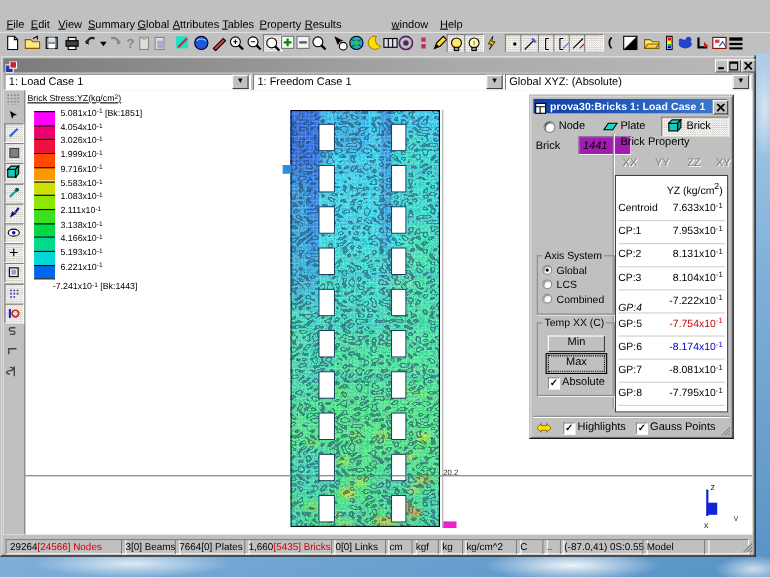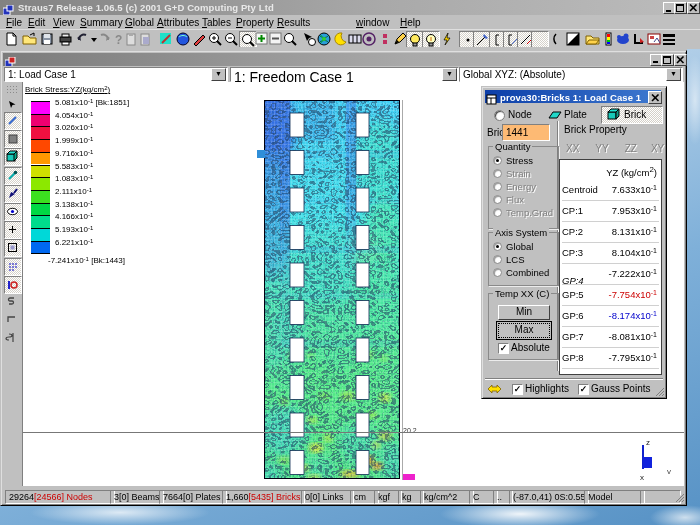--- a/index.html
+++ b/index.html
@@ -17,42 +17,20 @@
 <body>
 <div id="root">
 
 <div class="abs" style="left:0;top:44px;width:700px;height:481px;
  background:linear-gradient(160deg,#e9f1f8 0%,#b9d3ea 30%,#7fb0d9 62%,#5792c5 100%);"></div>
 <div class="abs" style="left:30px;top:500px;width:180px;height:25px;background:radial-gradient(closest-side,rgba(255,255,255,.75),rgba(255,255,255,0));"></div>
 <div class="abs" style="left:440px;top:500px;width:160px;height:28px;background:radial-gradient(closest-side,rgba(255,255,255,.9),rgba(255,255,255,0));"></div>
 <div class="abs" style="left:650px;top:505px;width:70px;height:25px;background:radial-gradient(closest-side,rgba(255,255,255,.7),rgba(255,255,255,0));"></div>
 <div class="abs" style="left:684px;top:55px;width:22px;height:90px;background:radial-gradient(closest-side,rgba(255,255,255,.55),rgba(255,255,255,0));"></div>
 
-<div class="abs" style="left:0;top:0;width:700px;height:15px;
- background:linear-gradient(90deg,#828282,#a9a9a9 55%,#bcbcbc);">
-  <div class="abs" style="left:3px;top:2px;width:11px;height:11px;">
-    <svg width="11" height="11">
-          <rect x="0" y="3" width="7" height="7" fill="#2233bb" stroke="#fff" stroke-width="1"></rect>
-          <rect x="4" y="0" width="6" height="6" fill="#2233bb" stroke="#fff" stroke-width="1"></rect>
-        </svg>
-  </div>
-  <div class="abs" style="left:18px;top:2px;font-size:9.5px;font-weight:bold;color:#e9e9e9;letter-spacing:0.1px;">Straus7 Release 1.06.5 (c) 2001 G+D Computing Pty Ltd</div>
-  <div class="abs btn" style="left:663px;top:2px;width:11px;height:10px;font-size:8px;">
-        <div style="position:absolute;left:2px;bottom:1px;width:5px;height:2px;background:#000;"></div>
-      </div>
-  <div class="abs btn" style="left:674px;top:2px;width:11px;height:10px;">
-        <div style="position:absolute;left:1px;top:1px;width:6px;height:5px;border:1px solid #000;border-top-width:2px;"></div>
-      </div>
-  <div class="abs btn" style="left:687px;top:2px;width:11px;height:10px;">
-        <svg width="9" height="8" style="position:absolute;left:1px;top:1px">
-          <line x1="1" y1="0.5" x2="7.5" y2="7" stroke="#000" stroke-width="1.6"></line>
-          <line x1="7.5" y1="0.5" x2="1" y2="7" stroke="#000" stroke-width="1.6"></line>
-        </svg>
-      </div>
-</div>
 
 <div class="abs" style="left:0;top:15px;width:700px;height:14px;background:#c0c0c0;font-size:10px;color:#000;">
  <div class="abs" style="left:6px;top:2px;"><span class="u">F</span>ile</div>
  <div class="abs" style="left:28px;top:2px;"><span class="u">E</span>dit</div>
  <div class="abs" style="left:53px;top:2px;"><span class="u">V</span>iew</div>
  <div class="abs" style="left:80px;top:2px;"><span class="u">S</span>ummary</div>
  <div class="abs" style="left:125px;top:2px;"><span class="u">G</span>lobal</div>
  <div class="abs" style="left:157px;top:2px;"><span class="u">A</span>ttributes</div>
  <div class="abs" style="left:202px;top:2px;"><span class="u">T</span>ables</div>
  <div class="abs" style="left:236px;top:2px;"><span class="u">P</span>roperty</div>
@@ -349,21 +327,21 @@
           </svg>
         </div>
  </div>
 
  <div class="abs" style="left:2px;top:15px;width:679px;height:16px;background:#c0c0c0;">
    <div class="abs sunken" style="left:1px;top:1px;width:222px;height:13px;background:#fff;">
      <div class="abs" style="left:3px;top:1px;font-size:10px;">1: Load Case 1</div>
      <div class="abs btn" style="right:1px;top:0px;width:13px;height:11px;text-align:center;font-size:7px;line-height:10px;">▼</div>
    </div>
    <div class="abs sunken" style="left:227px;top:1px;width:227px;height:13px;background:#fff;">
-     <div class="abs" style="left:3px;top:1px;font-size:14px;">1: Freedom Case 1</div>
+     <div class="abs" style="left:3px;top:1px;font-size:10px;">1: Freedom Case 1</div>
      <div class="abs btn" style="right:1px;top:0px;width:13px;height:11px;text-align:center;font-size:7px;line-height:10px;">▼</div>
    </div>
    <div class="abs sunken" style="left:456px;top:1px;width:222px;height:13px;background:#fff;">
      <div class="abs" style="left:3px;top:1px;font-size:10px;">Global XYZ: (Absolute)</div>
      <div class="abs btn" style="right:1px;top:0px;width:13px;height:11px;text-align:center;font-size:7px;line-height:10px;">▼</div>
    </div>
  </div>
 
  <div class="abs" style="left:2px;top:31px;width:681px;height:404px;background:#ffffff;overflow:hidden;" id="canvas">
 
@@ -688,36 +666,26 @@
      <div class="abs" style="left:5px;top:1px;"><svg width="13" height="13">
               <rect x="1" y="4" width="8" height="7" fill="#18c8b8" stroke="#000"></rect>
               <polygon points="1,4 4,1 12,1 9,4" fill="#20e0d0" stroke="#000"></polygon>
               <polygon points="9,4 12,1 12,8 9,11" fill="#109888" stroke="#000"></polygon>
             </svg></div>
      <div class="abs" style="left:22px;top:2px;">Brick</div>
    </div>
  </div>
 
  <div class="abs" style="left:5px;top:40px;font-size:10px;">Brick</div>
- <div class="abs sunken" style="left:20px;top:37px;width:46px;height:15px;background:#fdba74;">
+ <div class="abs sunken" style="left:44px;top:37px;width:46px;height:15px;background:#a21caf;font-style:italic;">
         <div class="abs" style="left:3px;top:2px;font-size:10px;">1441</div>
       </div>
  <div class="abs" style="left:75px;top:34px;width:1px;height:250px;background:#808080;"></div>
  <div class="abs" style="left:76px;top:34px;width:1px;height:250px;background:#fff;"></div>
 
- <div class="abs" style="left:6px;top:59px;width:69px;height:81px;border:1px solid #8a8a8a;box-shadow:1px 1px 0 #ececec;">
-   <div class="abs" style="left:4px;top:-6px;background:#c0c0c0;padding:0 2px;font-size:9.5px;">Quantity</div>
-   <div class="abs" style="left:4px;top:8px;font-size:9.5px;" id="qlist">
-          <div style="height:13px;white-space:nowrap;"><div style="position:relative;display:inline-block;width:7px;height:7px;margin-right:4px;border-radius:50%;background:#fff;border:1px solid #888;box-shadow:inset 1px 1px 1px #999;vertical-align:-1px;"><div style="position:absolute;left:2px;top:2px;width:3px;height:3px;border-radius:50%;background:#000;"></div></div>Stress</div>
-          <div style="height:13px;white-space:nowrap;color:#808080;text-shadow:1px 1px 0 #fff;"><div style="position:relative;display:inline-block;width:7px;height:7px;margin-right:4px;border-radius:50%;background:#fff;border:1px solid #888;box-shadow:inset 1px 1px 1px #999;vertical-align:-1px;"></div>Strain</div>
-          <div style="height:13px;white-space:nowrap;color:#808080;text-shadow:1px 1px 0 #fff;"><div style="position:relative;display:inline-block;width:7px;height:7px;margin-right:4px;border-radius:50%;background:#fff;border:1px solid #888;box-shadow:inset 1px 1px 1px #999;vertical-align:-1px;"></div>Energy</div>
-          <div style="height:13px;white-space:nowrap;color:#808080;text-shadow:1px 1px 0 #fff;"><div style="position:relative;display:inline-block;width:7px;height:7px;margin-right:4px;border-radius:50%;background:#fff;border:1px solid #888;box-shadow:inset 1px 1px 1px #999;vertical-align:-1px;"></div>Flux</div>
-          <div style="height:13px;white-space:nowrap;color:#808080;text-shadow:1px 1px 0 #fff;"><div style="position:relative;display:inline-block;width:7px;height:7px;margin-right:4px;border-radius:50%;background:#fff;border:1px solid #888;box-shadow:inset 1px 1px 1px #999;vertical-align:-1px;"></div>Temp.Grad</div>
-        </div>
- </div>
  <div class="abs" style="left:6px;top:145px;width:69px;height:52px;border:1px solid #8a8a8a;box-shadow:1px 1px 0 #ececec;">
    <div class="abs" style="left:4px;top:-6px;background:#c0c0c0;padding:0 2px;font-size:9.5px;">Axis System</div>
    <div class="abs" style="left:4px;top:8px;font-size:9.5px;" id="alist">
           <div style="height:13px;white-space:nowrap;"><div style="position:relative;display:inline-block;width:7px;height:7px;margin-right:4px;border-radius:50%;background:#fff;border:1px solid #888;box-shadow:inset 1px 1px 1px #999;vertical-align:-1px;"><div style="position:absolute;left:2px;top:2px;width:3px;height:3px;border-radius:50%;background:#000;"></div></div>Global</div>
           <div style="height:13px;white-space:nowrap;"><div style="position:relative;display:inline-block;width:7px;height:7px;margin-right:4px;border-radius:50%;background:#fff;border:1px solid #888;box-shadow:inset 1px 1px 1px #999;vertical-align:-1px;"></div>LCS</div>
           <div style="height:13px;white-space:nowrap;text-align:right;"><div style="position:relative;display:inline-block;width:7px;height:7px;margin-right:4px;border-radius:50%;background:#fff;border:1px solid #888;box-shadow:inset 1px 1px 1px #999;vertical-align:-1px;"></div>Combined</div>
         </div>
  </div>
  <div class="abs" style="left:6px;top:206px;width:69px;height:65px;border:1px solid #8a8a8a;box-shadow:1px 1px 0 #ececec;">
    <div class="abs" style="left:4px;top:-6px;background:#c0c0c0;padding:0 2px;font-size:9.5px;">Temp XX (C)</div>

